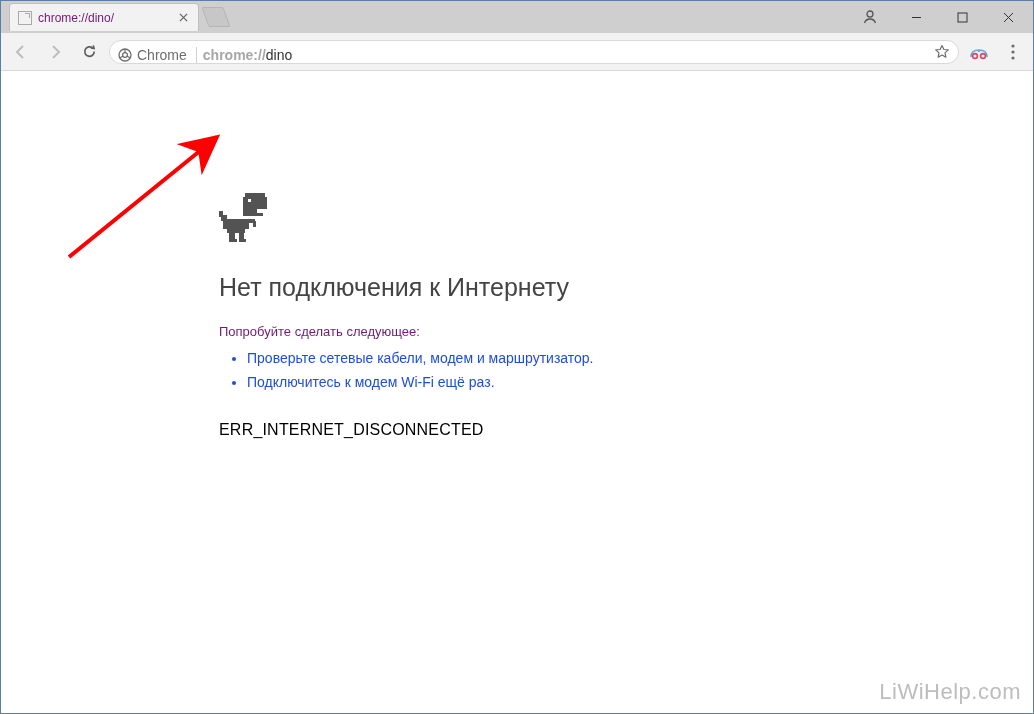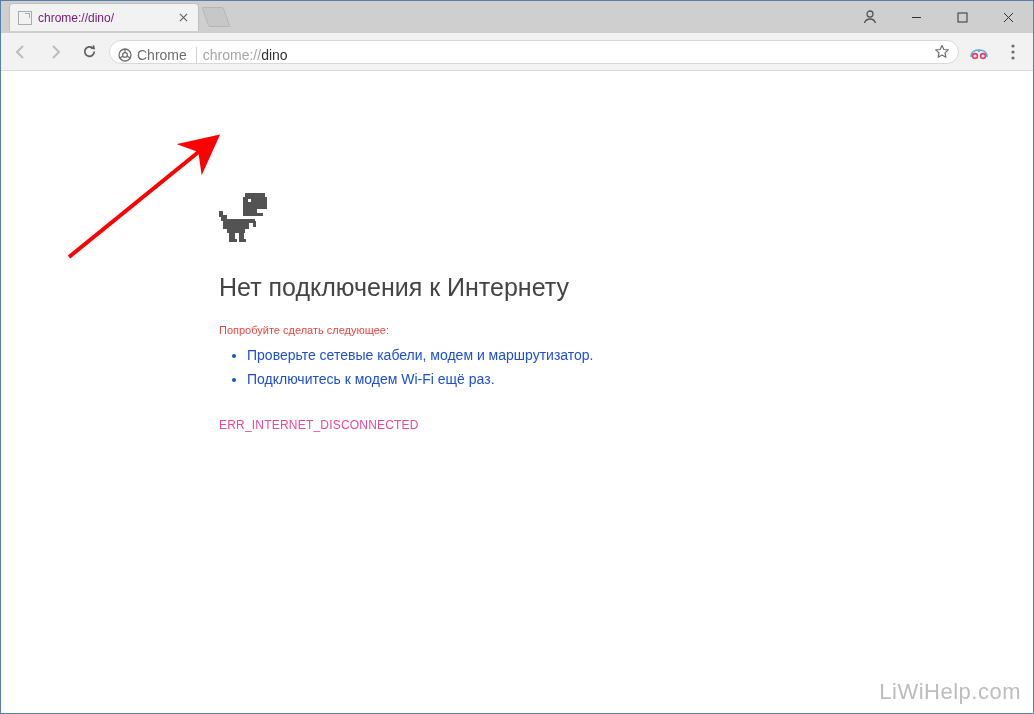--- a/index.html
+++ b/index.html
@@ -22,36 +22,36 @@
   .newtab { width: 22px; height: 20px; margin-left: 6px; margin-bottom: 4px; background: #c7c7c7; transform: skewX(20deg); border: 1px solid #b5b5b5; border-radius: 2px; }
 
   
   .toolbar { position: absolute; top: 32px; left: 0; right: 0; height: 38px; background: #f2f2f2; border-bottom: 1px solid #d9d9d9; display: flex; align-items: center; padding: 0 6px; gap: 6px; }
   .nav-btn { width: 28px; height: 28px; display: flex; align-items: center; justify-content: center; border-radius: 14px; color: #6b6b6b; }
   .nav-btn.disabled { color: #bdbdbd; }
   .omnibox { flex: 1; height: 24px; background: #fff; border: 1px solid #d9d9d9; border-radius: 14px; display: flex; align-items: flex-end; padding: 0 8px; font-size: 14px; color: #333; gap: 6px; }
   .omnibox .chip { display: flex; align-items: center; gap: 5px; color: #6d6d6d; font-size: 14px; }
   .omnibox .chip .sep { width: 1px; height: 16px; background: #d0d0d0; margin-left: 4px; }
   .omnibox .url-display { color: #333; }
-  .omnibox .url-display .grey { color: #a6a6a6; }
+  .omnibox .url-display .grey { color: #a6a6a6; font-weight: bold; }
   .omnibox .spacer { flex: 1; }
   .omnibox .star { color: #6d6d6d; }
   .ext-icon { width: 28px; height: 28px; display:flex; align-items:center; justify-content:center; }
   .menu-btn { width: 28px; height: 28px; display:flex; align-items:center; justify-content:center; color:#6d6d6d; }
 
   
   .content { position: absolute; top: 70px; left: 0; right: 0; bottom: 0; background: #fff; }
   .error-wrap { width: 560px; margin-left: 218px; margin-top: 122px; color: #585858; }
   .dino { width: 48px; height: 50px; position: relative; margin-bottom: 30px; }
   .dino svg { display: block; }
   .err-title { font-size: 25px; font-weight: 400; color: #444; margin-bottom: 22px; }
-  .err-intro { font-size: 11px; color: #ef4444; margin-bottom: 8px; }
+  .err-intro { font-size: 13px; color: #701a75; margin-bottom: 8px; }
   .err-list { font-size: 14px; color: #1d4ed8; padding-left: 28px; line-height: 1.7; }
   .err-list li { list-style: disc; }
-  .err-code { font-size: 12px; color: #ec4899; margin-top: 26px; letter-spacing: 0.2px; }
+  .err-code { font-size: 16px; color: #000000; margin-top: 26px; letter-spacing: 0.2px; }
 
   
   .annot-arrow { position: absolute; top: 60px; left: 58px; pointer-events: none; }
 
   
   .watermark { position: absolute; right: 12px; bottom: 8px; font-size: 22px; color: #bdbdbd; font-weight: 500; letter-spacing: 0.5px; }
 </style>
 </head>
 <body>
 

